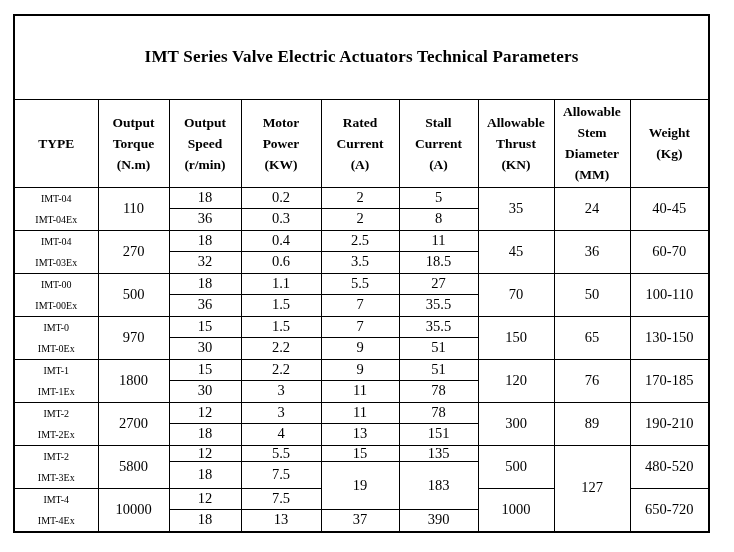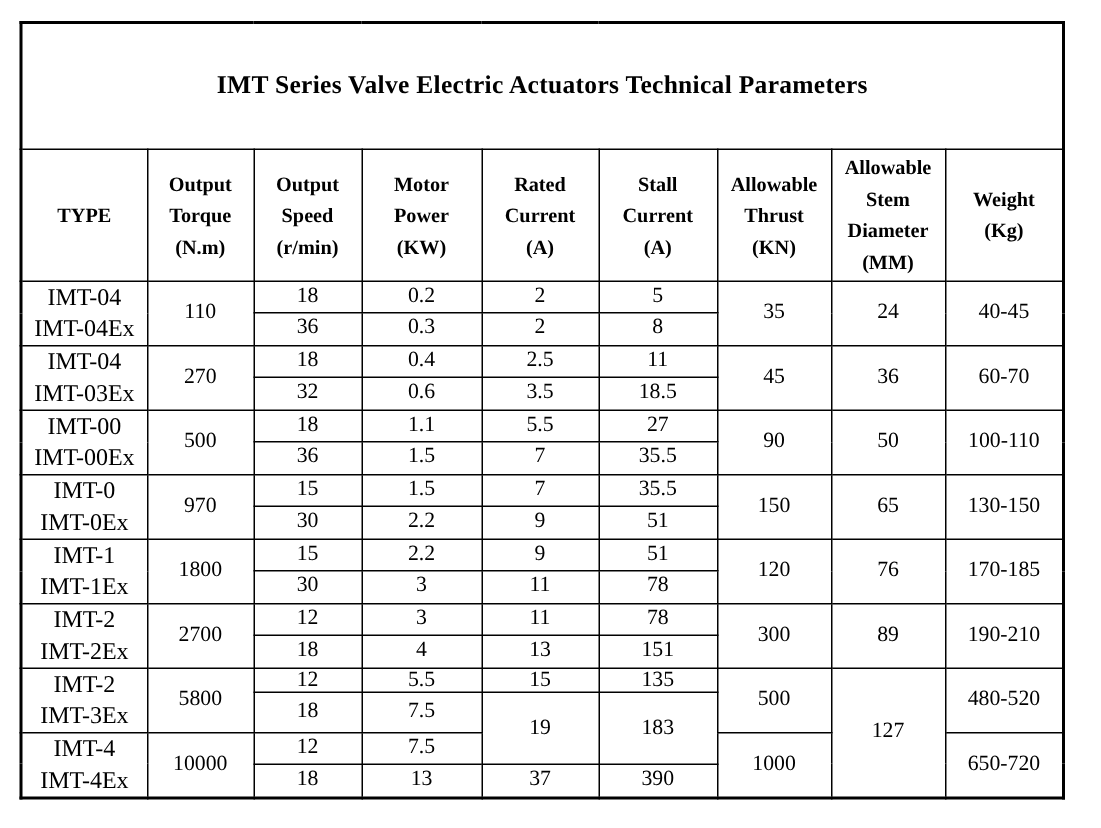--- a/index.html
+++ b/index.html
@@ -40,21 +40,21 @@
     font-weight: bold;
     font-size: 13.5px;
     line-height: 21px;
     white-space: pre-line;
   }
   td.data-cell {
     font-size: 14.5px;
     line-height: 1.1;
   }
   td.type-cell {
-    font-size: 16px;
+    font-size: 10px;
     white-space: pre-line;
     line-height: 21px;
   }
 </style>
 </head>
 <body>
 
 <div class="canvas">
   <table class="params">
     <colgroup>
@@ -141,21 +141,21 @@
     </tr>
 
     <tr>
       <td class="type-cell" rowspan="2">IMT-00
 IMT-00Ex</td>
       <td class="data-cell" rowspan="2">500</td>
       <td class="data-cell">18</td>
       <td class="data-cell">1.1</td>
       <td class="data-cell">5.5</td>
       <td class="data-cell">27</td>
-      <td class="data-cell" rowspan="2">90</td>
+      <td class="data-cell" rowspan="2">70</td>
       <td class="data-cell" rowspan="2">50</td>
       <td class="data-cell" rowspan="2">100-110</td>
     </tr>
     <tr>
       <td class="data-cell">36</td>
       <td class="data-cell">1.5</td>
       <td class="data-cell">7</td>
       <td class="data-cell">35.5</td>
     </tr>
 

